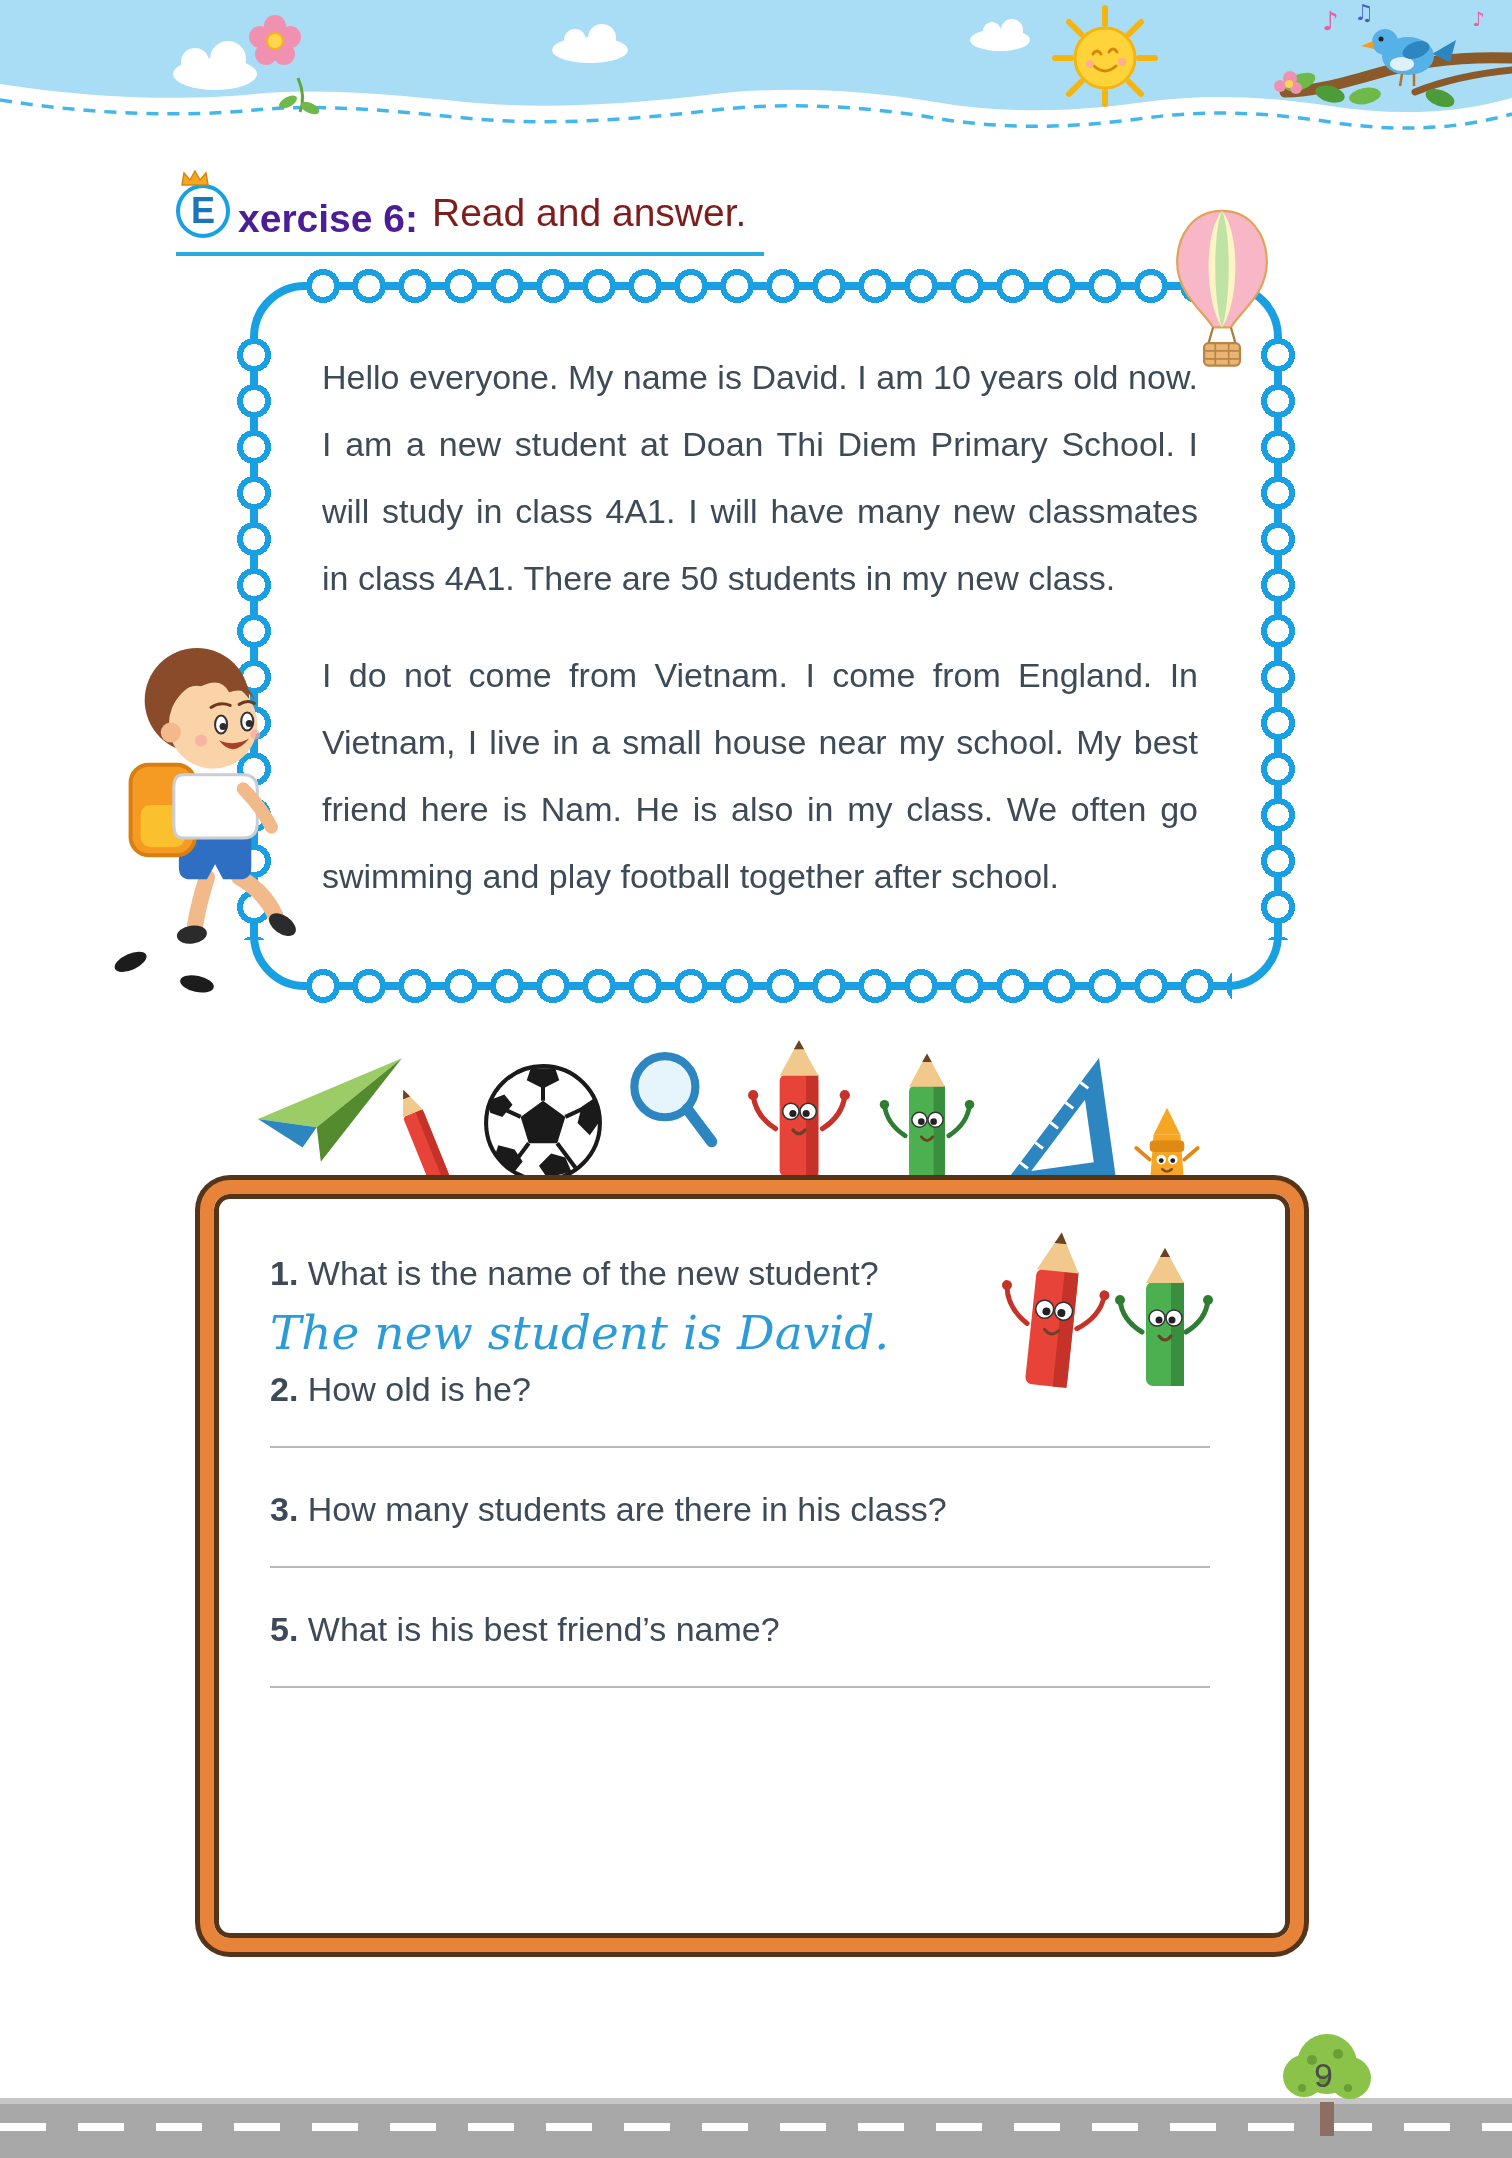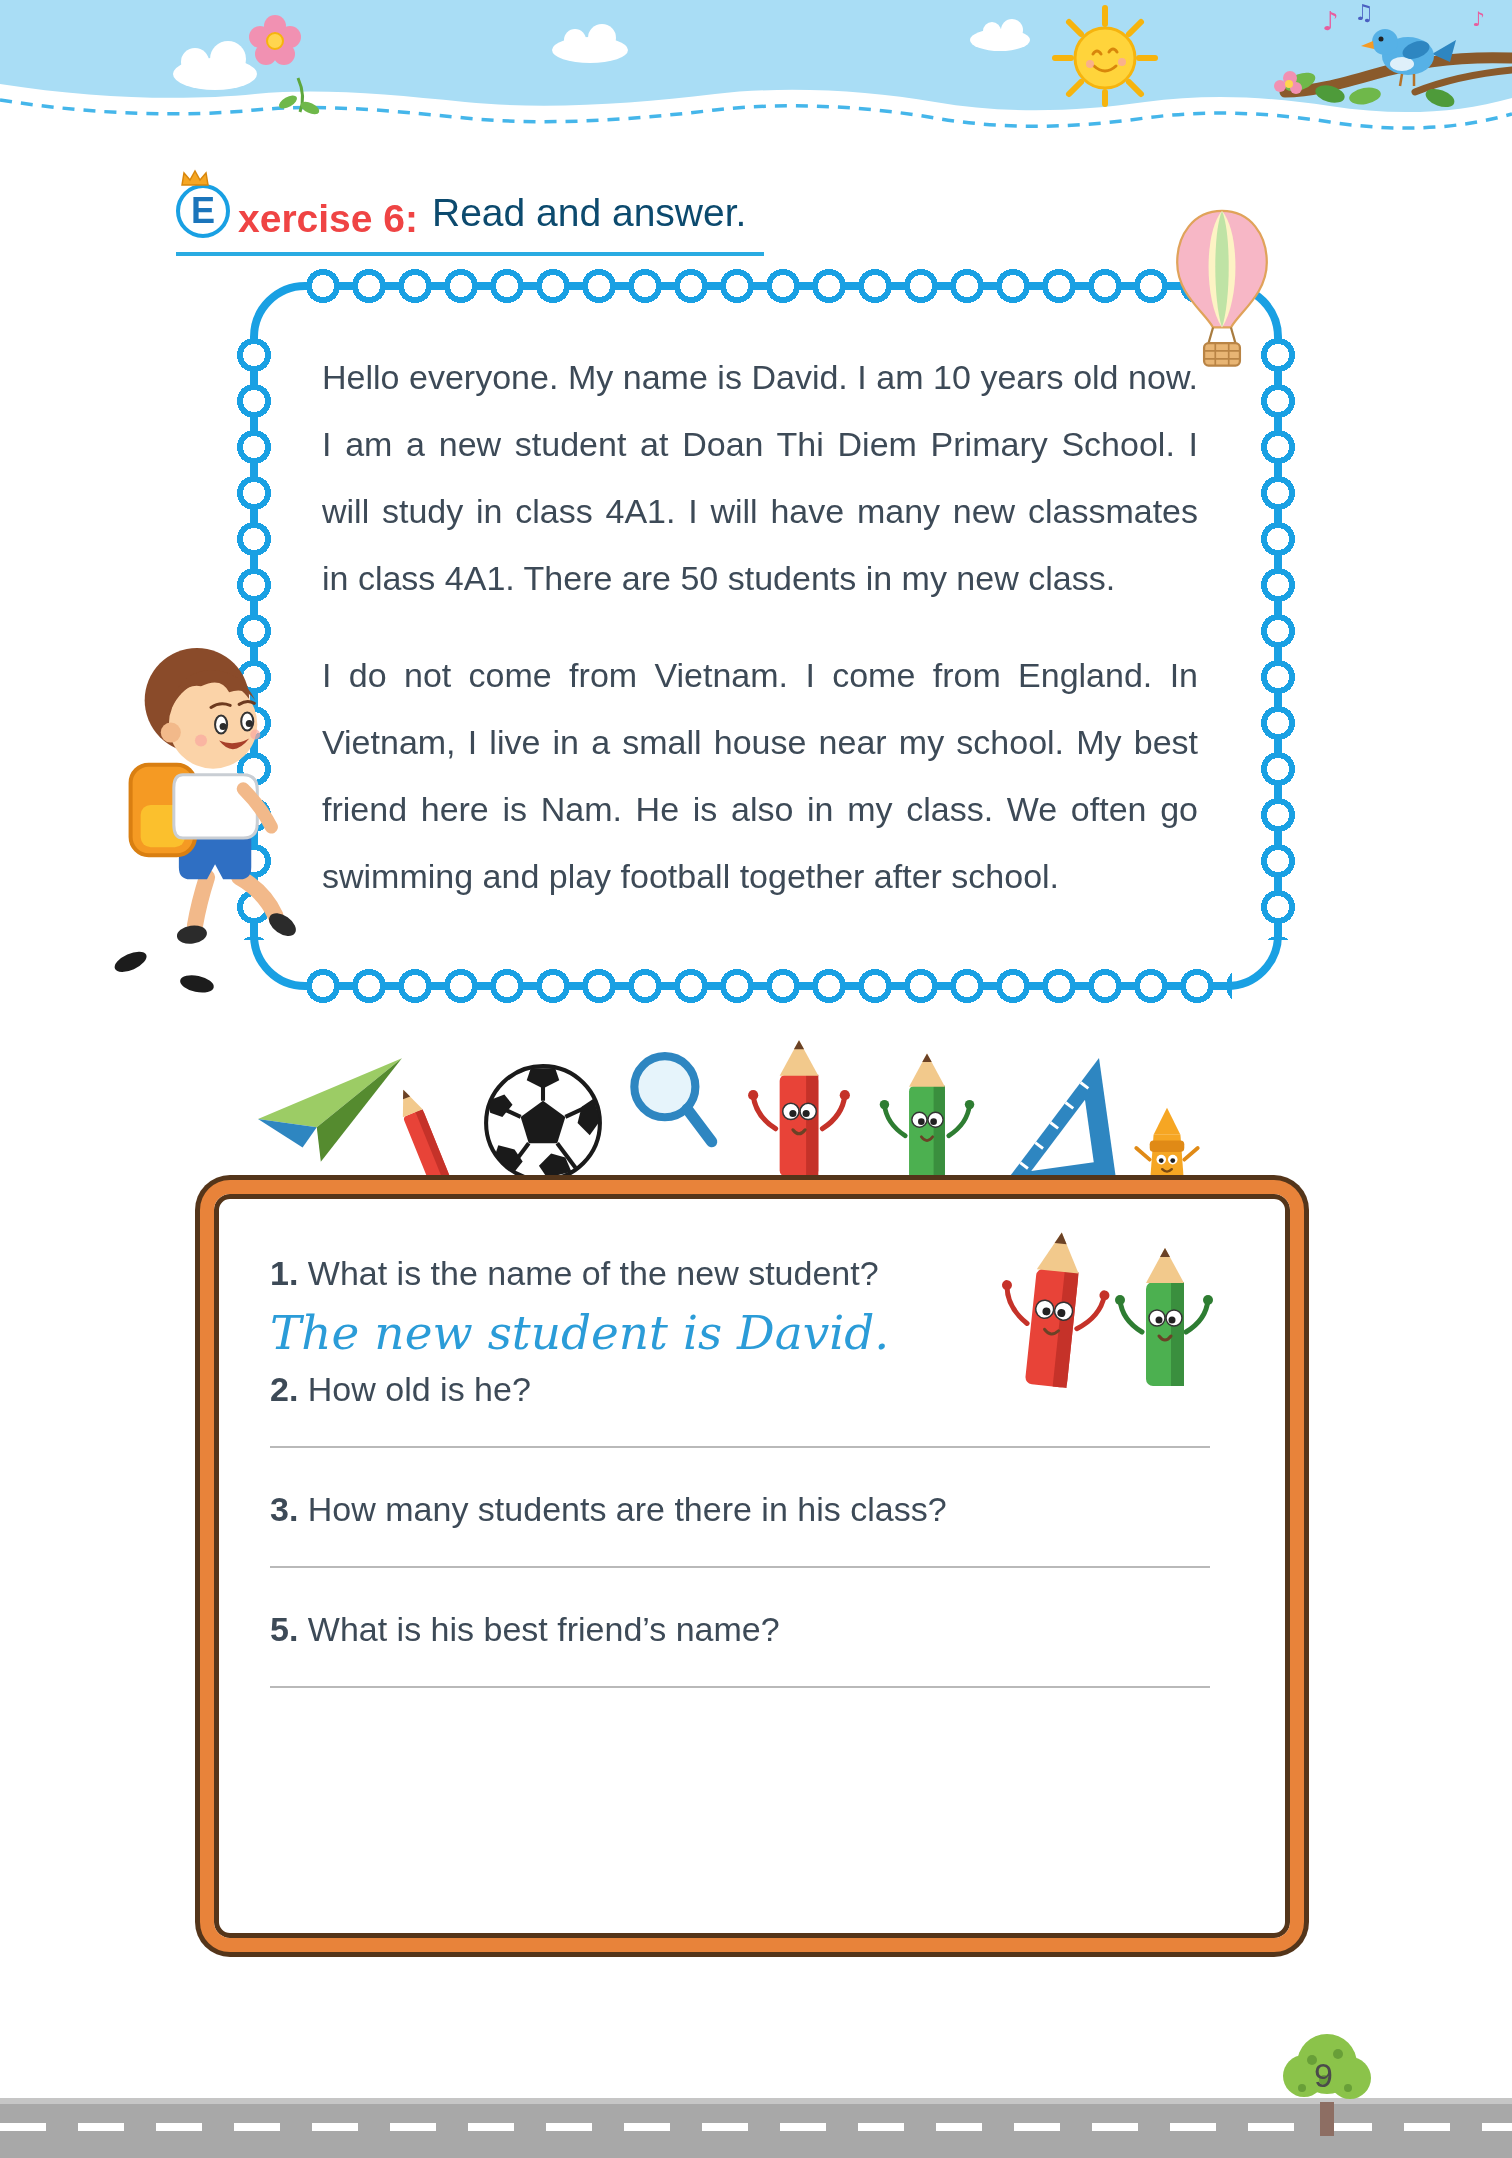--- a/index.html
+++ b/index.html
@@ -22,22 +22,22 @@
   }
   .badge-wrap{position:relative;width:58px;height:58px;margin-right:4px;}
   .badge{
     width:54px;height:54px;border-radius:50%;
     border:4px solid #19a0e3;background:#fff;
     display:flex;align-items:center;justify-content:center;
     font-size:36px;font-weight:bold;color:#1b75bb;
     box-sizing:border-box;
   }
   .crown{position:absolute;top:-15px;left:4px;width:30px;height:18px;}
-  .t1{font-size:39px;font-weight:700;color:#ef4444;margin-right:14px;margin-top:11px;}
-  .t2{font-size:39px;font-weight:500;color:#0c4a6e;}
+  .t1{font-size:39px;font-weight:700;color:#4c1d95;margin-right:14px;margin-top:11px;}
+  .t2{font-size:39px;font-weight:500;color:#7f1d1d;}
 
   
   .cloud-box{
     position:absolute;left:250px;top:282px;width:1032px;height:708px;
     background:#fff;border:8px solid #19a0e3;border-radius:55px;
     box-sizing:border-box;z-index:2;
   }
   .scallop{position:absolute;pointer-events:none;}
   .scallop.top{left:42px;right:42px;top:-23px;height:38px;
     background-image:radial-gradient(circle 19px at center,#fff 0 11px,#19a0e3 11px 17px,transparent 17px);

